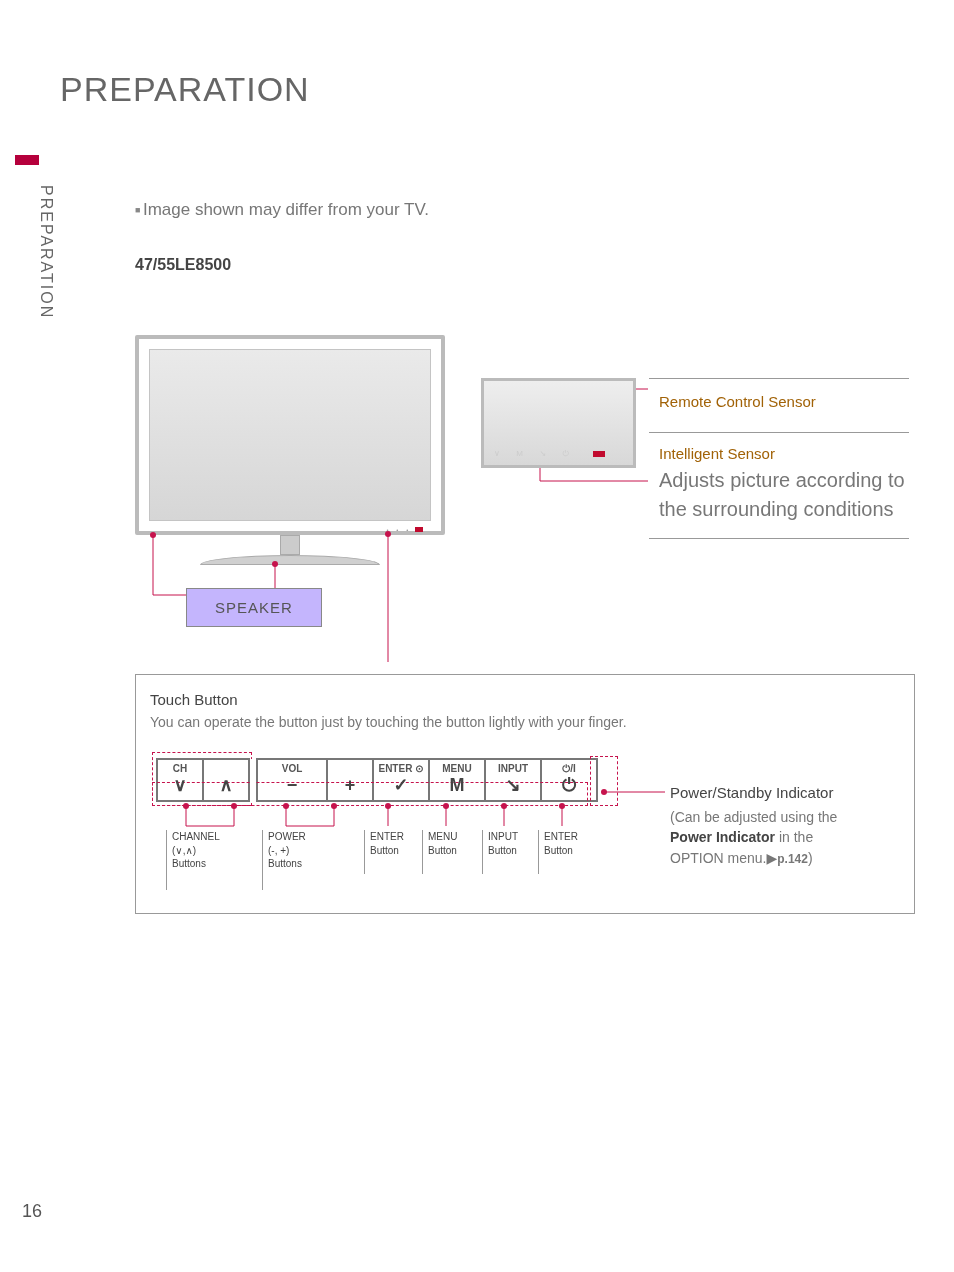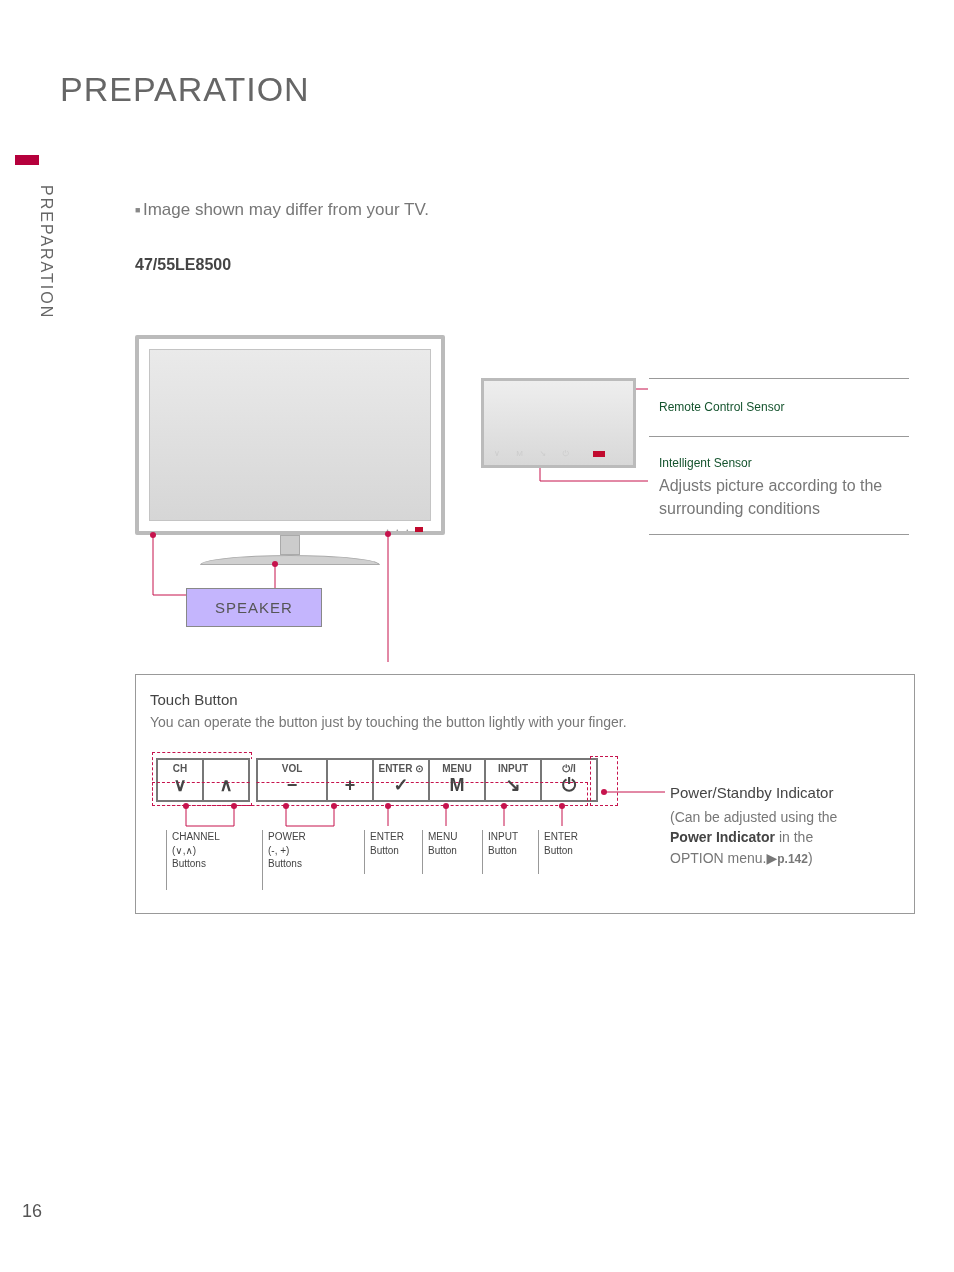--- a/index.html
+++ b/index.html
@@ -132,22 +132,22 @@
   }
   .sensor1 {
     border-top: 1px solid #999;
     border-bottom: 1px solid #999;
     padding: 14px 0 22px 10px;
   }
   .sensor2 {
     border-bottom: 1px solid #999;
     padding: 12px 0 14px 10px;
   }
-  .sensor-title { font-size: 12px; color: #14532d; margin-top: 7px; }
-  .sensor-desc { font-size: 16px; color: #777; line-height: 1.45; margin-top: 4px; }
+  .sensor-title { font-size: 15px; color: #a16207; }
+  .sensor-desc { font-size: 20px; color: #777; line-height: 1.45; margin-top: 4px; }
 
   
   .touch-box {
     position: absolute; top: 662px; left: 135px;
     width: 780px; height: 240px;
     border: 1px solid #999;
     padding: 16px 14px;
     margin-top: 12px;
   }
   .touch-title { font-size: 15px; color: #444; font-weight: 500; }

